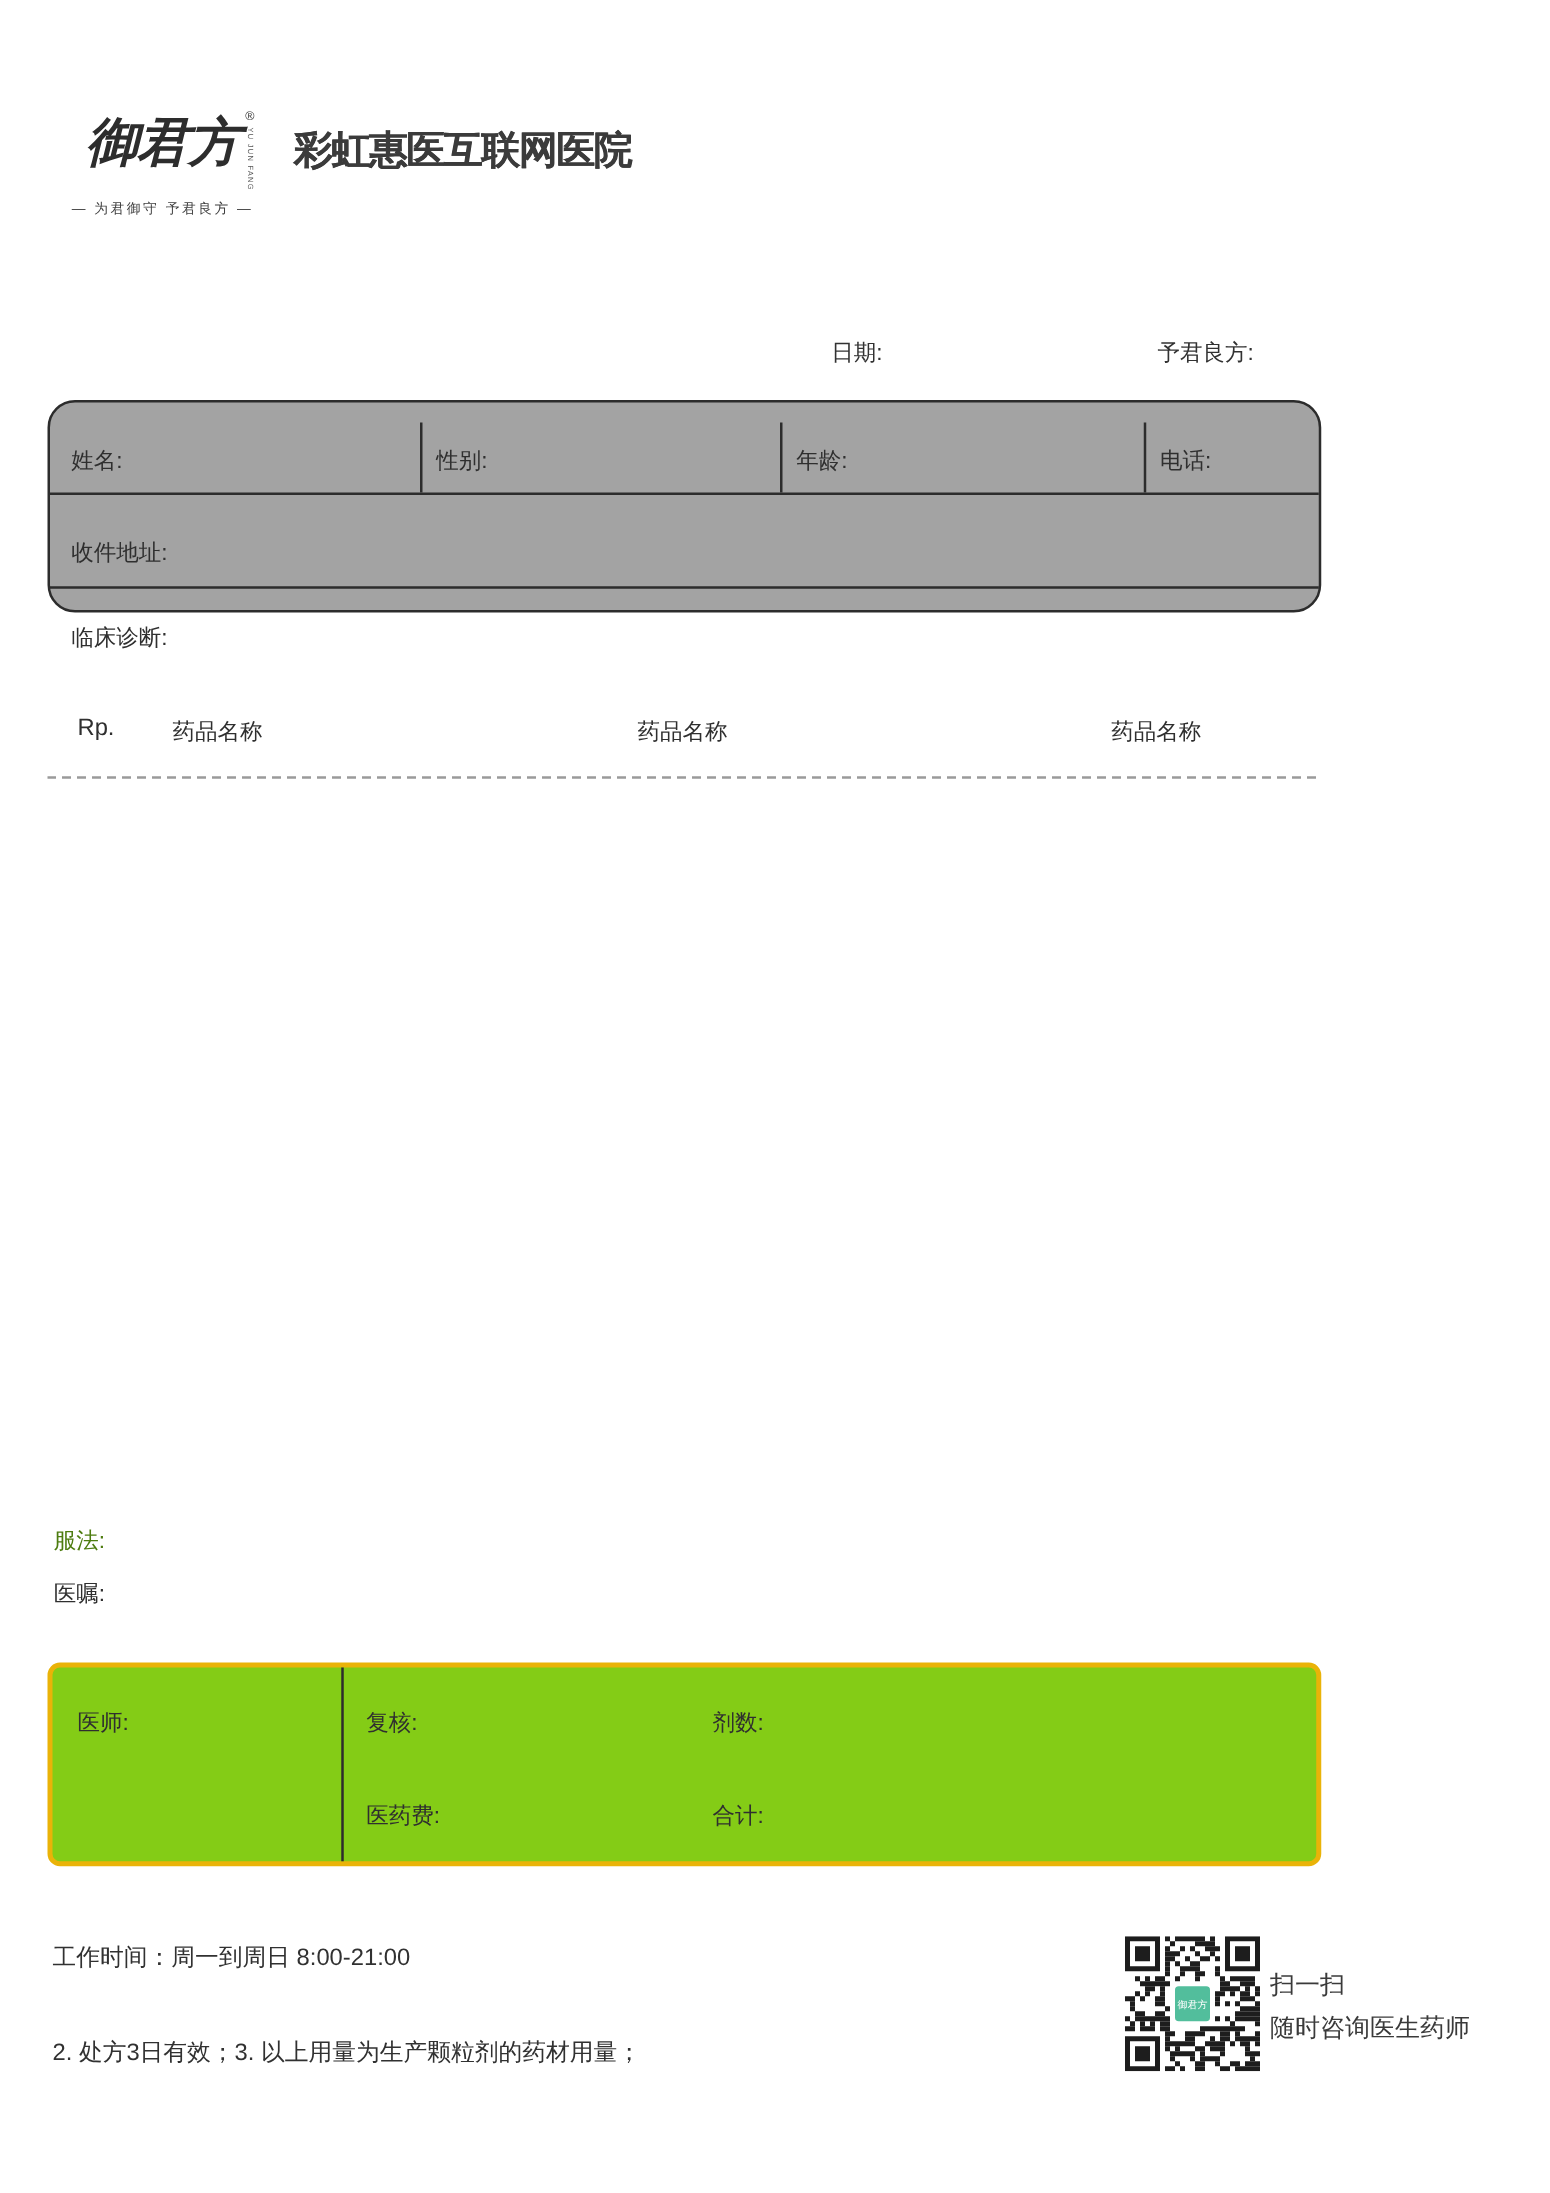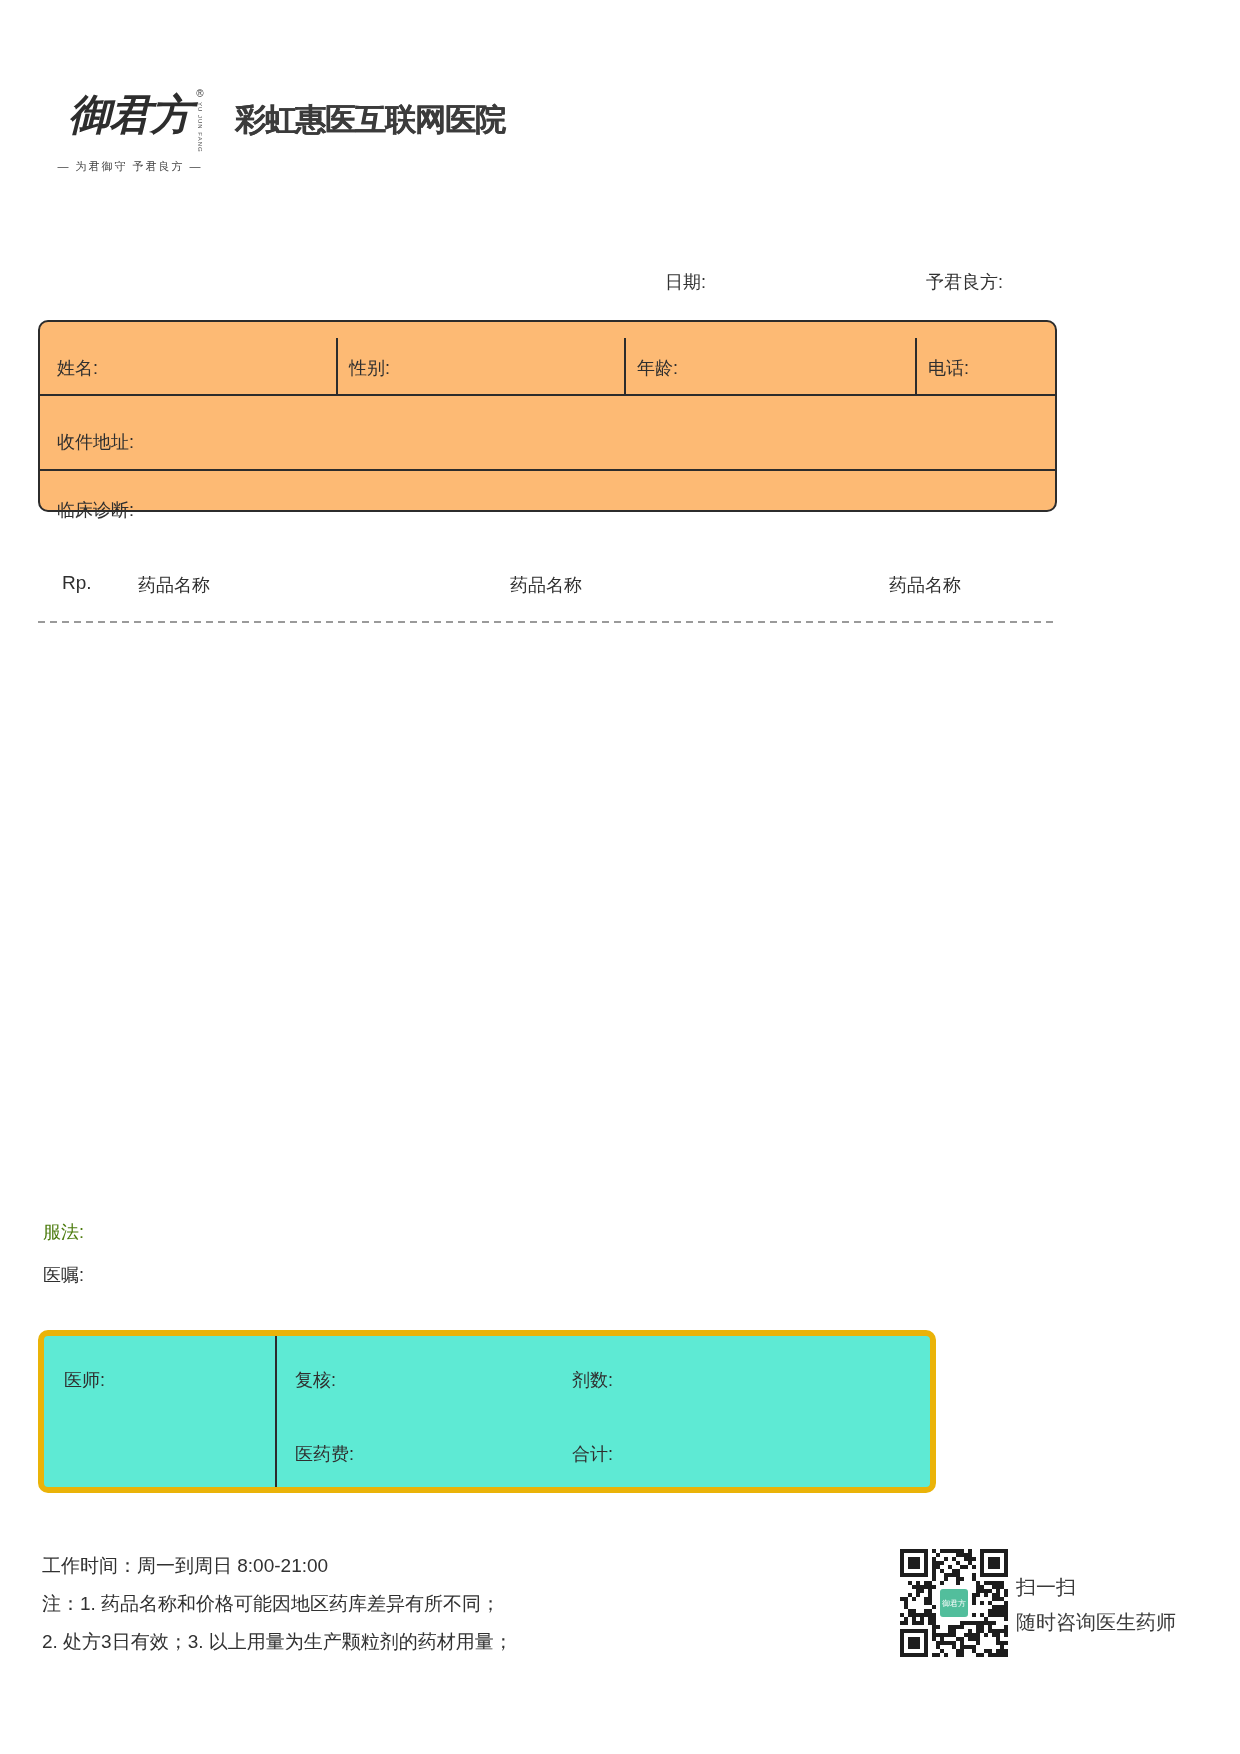--- a/index.html
+++ b/index.html
@@ -19,22 +19,22 @@
   .hospital-title { position:absolute; left:235px; top:99px; font-size:31px; font-weight:700;
                     color:#3b3b3b; letter-spacing:-1px; white-space:nowrap;
                     text-shadow:0.4px 0 0 #3b3b3b; }
 
   
   .notice { position:absolute; left:42px; top:270px; font-size:18px; color:#323232; white-space:nowrap; }
   .date-label { position:absolute; left:665px; top:270px; font-size:18px; color:#323232; }
   .rx-label { position:absolute; left:926px; top:270px; font-size:18px; color:#323232; }
 
   
-  .patient-box { position:absolute; left:38px; top:320px; width:1019px; height:192px;
-                 border:2px solid #2c2c2c; border-radius:10px; background:#fdba74; }
+  .patient-box { position:absolute; left:38px; top:320px; width:1019px; height:170px;
+                 border:2px solid #2c2c2c; border-radius:22px; background:#a3a3a3; }
   .p-hline { position:absolute; left:0; right:0; height:2px; background:#2c2c2c; }
   .p-hline.h1 { top:72px; } .p-hline.h2 { top:147px; }
   .p-vline { position:absolute; top:16px; height:56px; width:2px; background:#2c2c2c; }
   .p-vline.v1 { left:296px; } .p-vline.v2 { left:584px; } .p-vline.v3 { left:875px; }
   .p-label { position:absolute; font-size:18px; color:#2f2f2f; white-space:nowrap; }
   .pl-name { left:17px; top:34px; }
   .pl-gender { left:309px; top:34px;text-align:right; }
   .pl-age { left:597px; top:34px; }
   .pl-phone { left:888px; top:34px; }
   .pl-addr { left:17px; top:108px; }
@@ -45,22 +45,22 @@
   .drug-col { position:absolute; top:573px; font-size:18px; color:#2f2f2f; }
   .dc0 { left:138px; } .dc1 { left:510px; } .dc2 { left:889px; }
   .dashed-line { position:absolute; left:38px; top:621px; width:1019px; height:2px;
                  background:repeating-linear-gradient(90deg,#9a9a9a 0 7px,transparent 7px 12px); }
 
   
   .usage-label { position:absolute; left:43px; top:1220px; font-size:18px; color:#4d7c0f;text-align:center; }
   .advice-label { position:absolute; left:43px; top:1263px; font-size:18px; color:#2f2f2f; }
 
   
-  .sign-box { position:absolute; left:38px; top:1330px; width:898px; height:163px;
-              border:6px solid #eab308; border-radius:10px; background:#5eead4; }
+  .sign-box { position:absolute; left:38px; top:1330px; width:1019px; height:163px;
+              border:4px solid #eab308; border-radius:10px; background:#84cc16; }
   .s-vline { position:absolute; left:231px; top:0; bottom:0; width:2px; background:#2c2c2c; }
   .s-label { position:absolute; font-size:18px; color:#2f2f2f; white-space:nowrap; }
   .sl-doctor { left:20px; top:32px; }
   .sl-review { left:251px; top:32px;text-align:center; }
   .sl-dose { left:528px; top:32px; }
   .sl-fee { left:251px; top:106px; }
   .sl-total { left:528px; top:106px; }
 
   
   .foot-line { position:absolute; left:42px; font-size:19px; color:#313131; white-space:nowrap; }
@@ -117,21 +117,20 @@
   <div class="sign-box">
     <div class="s-vline"></div>
     <div class="s-label sl-doctor">医师:</div>
     <div class="s-label sl-review">复核:</div>
     <div class="s-label sl-dose">剂数:</div>
     <div class="s-label sl-fee">医药费:</div>
     <div class="s-label sl-total">合计:</div>
   </div>
 
   <div class="foot-line fl1">工作时间：周一到周日  8:00-21:00</div>
-  <div class="foot-line fl2">注：1. 药品名称和价格可能因地区药库差异有所不同；</div>
   <div class="foot-line fl3">2. 处方3日有效；3. 以上用量为生产颗粒剂的药材用量；</div>
 
   <div class="qr-wrap">
     <svg viewBox="0 0 108 108" xmlns="http://www.w3.org/2000/svg">
         <g id="qr-modules">
           <rect x="32" y="0" width="4" height="4" fill="#1d1d1d"></rect>
           <rect x="40" y="0" width="4" height="4" fill="#1d1d1d"></rect>
           <rect x="44" y="0" width="4" height="4" fill="#1d1d1d"></rect>
           <rect x="48" y="0" width="4" height="4" fill="#1d1d1d"></rect>
           <rect x="52" y="0" width="4" height="4" fill="#1d1d1d"></rect>

